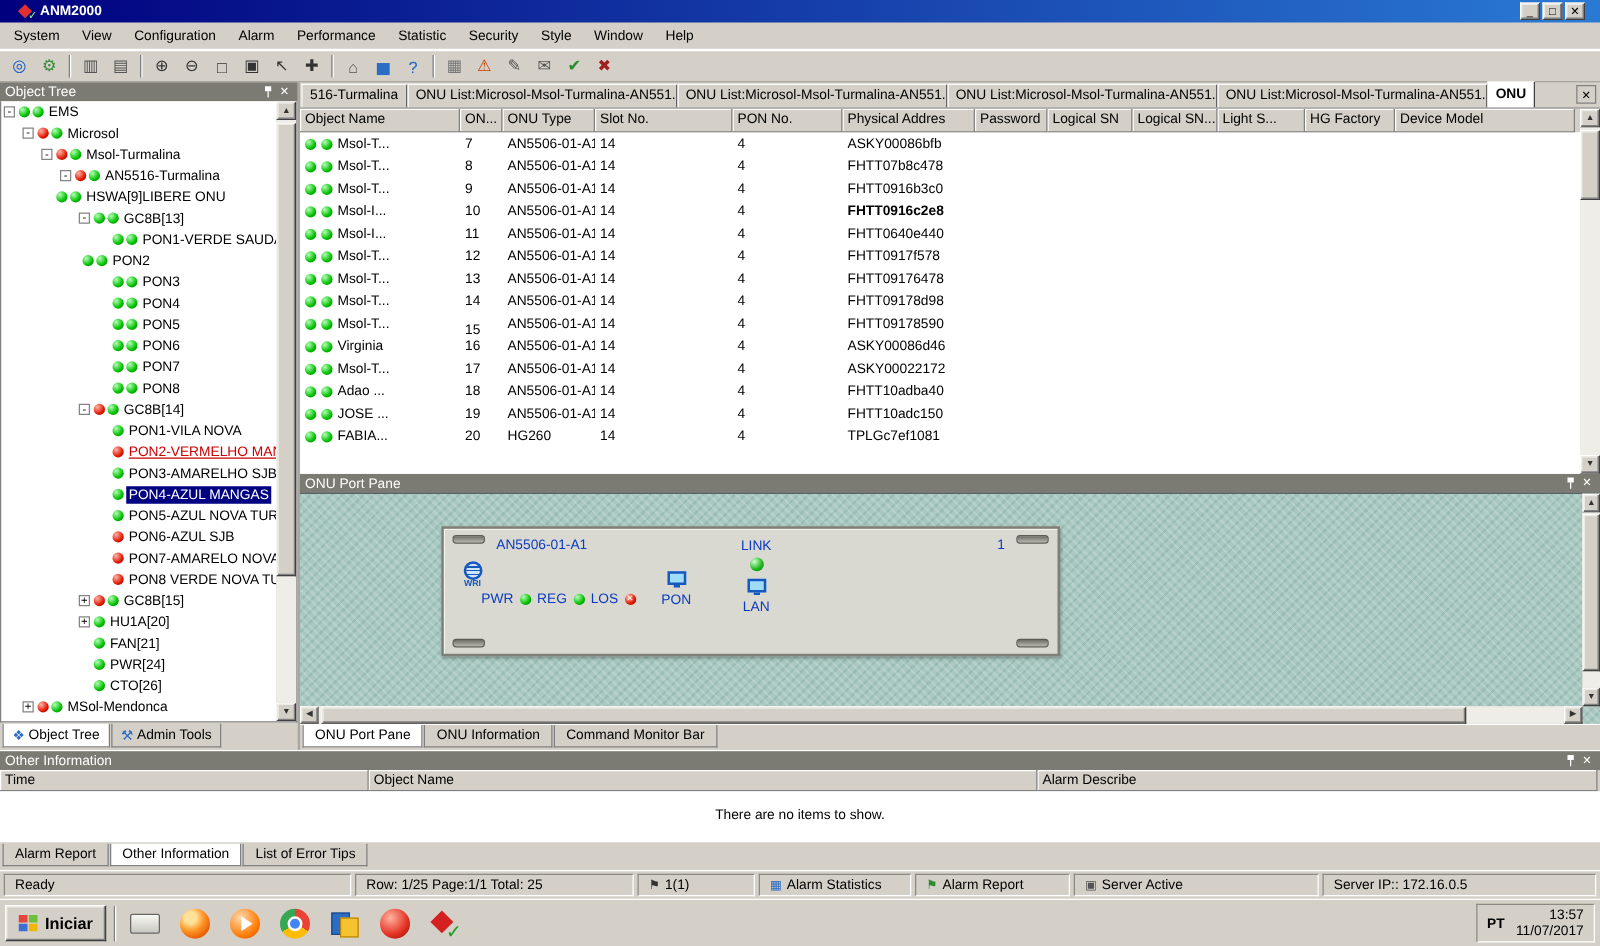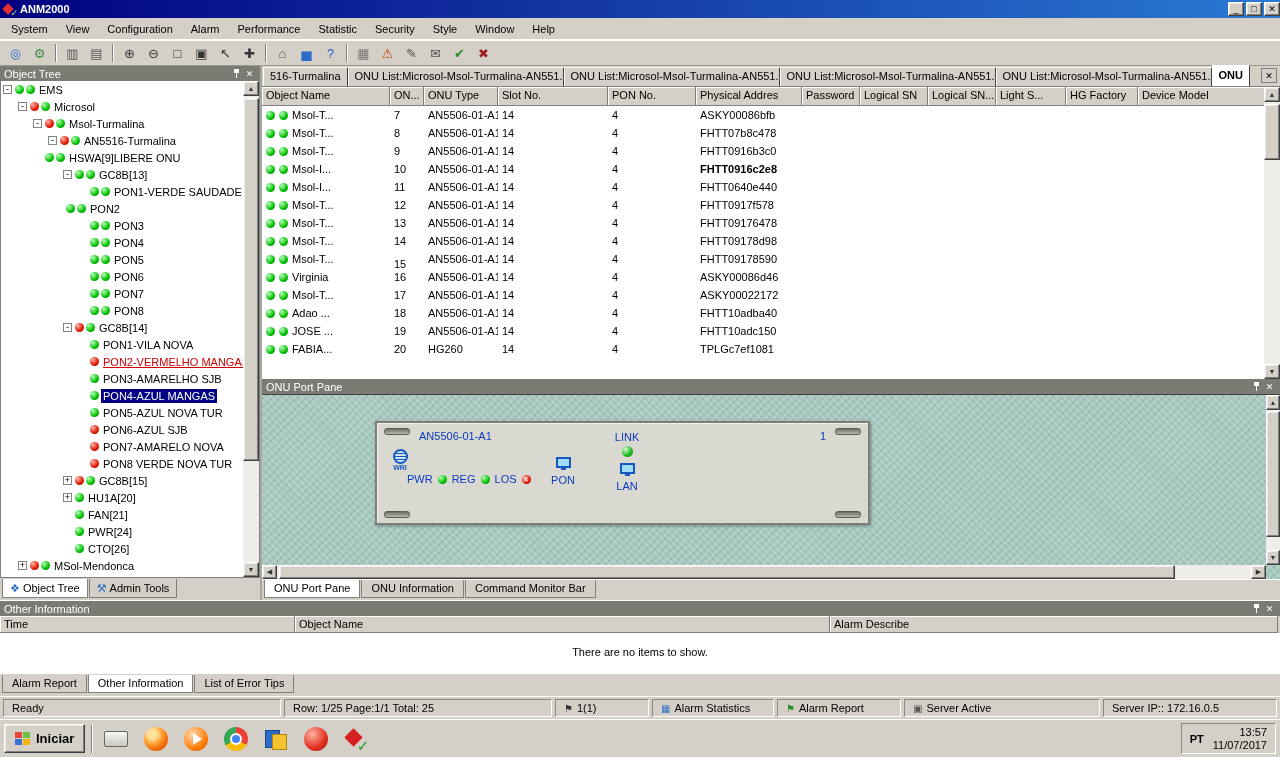--- a/index.html
+++ b/index.html
@@ -1,37 +1,37 @@
 <!DOCTYPE html>
 <html><head>
 <meta charset="utf-8">
 <style>
 *{margin:0;padding:0;box-sizing:border-box;}
 html,body{width:1280px;height:757px;overflow:hidden;}
 body{font-family:"Liberation Sans","DejaVu Sans",sans-serif;font-size:11px;color:#000;background:#d4d0c8;}
 .app{width:1280px;height:757px;display:flex;flex-direction:column;}
 
 
-.titlebar{height:18px;background:linear-gradient(90deg,#00007e,#2a7ad4);display:flex;align-items:center;padding:0 0;flex:0 0 auto;}
+.titlebar{height:18px;background:linear-gradient(90deg,#00007e,#2a7ad4);display:flex;align-items:center;padding:0 12px;flex:0 0 auto;}
 .title-logo{position:relative;width:14px;height:14px;margin:0 4px 0 2px;}
 .title-logo::before{content:"";position:absolute;left:2px;top:3px;width:8px;height:8px;background:#e03030;transform:rotate(45deg);}
 .title-logo::after{content:"✓";position:absolute;right:-2px;bottom:-2px;color:#80ff80;font-size:9px;font-weight:bold;}
 .title-text{color:#fff;font-weight:bold;flex:1;}
 .tb-btn{width:16px;height:14px;background:#d4d0c8;border:1px solid;border-color:#fff #404040 #404040 #fff;box-shadow:inset -1px -1px 0 #808080,inset 1px 1px 0 #ecebe5;font-size:9px;line-height:12px;text-align:center;margin-left:2px;color:#000;}
 
 
 .menubar{height:22px;display:flex;align-items:center;padding:0 2px;border-bottom:1px solid #fff;flex:0 0 auto;}
 .menu-item{padding:3px 9px;}
 .toolbar{height:26px;display:flex;align-items:center;gap:1px;padding:0 4px;border-top:1px solid #fff;border-bottom:1px solid #9a9a92;flex:0 0 auto;}
 .tb-icon{width:23px;height:21px;display:flex;align-items:center;justify-content:center;font-size:13px;}
 .tb-sep{width:2px;height:18px;border-left:1px solid #808080;border-right:1px solid #fff;margin:0 3px;}
 
 
 .main{flex:1 1 auto;display:flex;min-height:0;}
-.left-panel{width:262px;flex:0 0 auto;display:flex;flex-direction:column;border-right:2px solid #a9a69e;min-height:0;}
+.left-panel{width:240px;flex:0 0 auto;display:flex;flex-direction:column;border-right:2px solid #a9a69e;min-height:0;}
 .panel-caption{height:15px;background:#7b7b73;color:#fff;display:flex;align-items:center;padding:0 4px;flex:0 0 auto;}
 .caption-text{flex:1;}
 .cap-btn{width:13px;height:12px;display:flex;align-items:center;justify-content:center;font-size:9px;color:#fff;}
 .pin{position:relative;width:9px;height:11px;display:block;}
 .pin::before{content:"";position:absolute;left:2px;top:1px;width:5px;height:4px;background:#fff;}
 .pin::after{content:"";position:absolute;left:4px;top:5px;width:1px;height:5px;background:#fff;}
 
 
 .tree-wrap{flex:1 1 auto;position:relative;background:#fff;border:1px solid #808080;border-top:none;min-height:0;overflow:hidden;}
 .tree-body{position:absolute;top:0;left:0;right:16px;bottom:0;overflow:hidden;}
@@ -765,21 +765,21 @@
         <div class="b-tab">Alarm Report</div>
         <div class="b-tab active">Other Information</div>
         <div class="b-tab">List of Error Tips</div>
       </div>
   </div>
 
   <div class="statusbar">
       <div class="seg" style="width: 278px;">
         <div class="seg-text">Ready</div>
       </div>
-      <div class="seg" style="width: 268px;">
+      <div class="seg" style="width: 223px;">
         <div class="seg-text">Row: 1/25   Page:1/1   Total: 25</div>
       </div>
       <div class="seg" style="width: 94px;">
         <div class="seg-icon" style="color: rgb(51, 51, 51);">⚑</div>
         <div class="seg-text">1(1)</div>
       </div>
       <div class="seg" style="width: 122px;">
         <div class="seg-icon" style="color: rgb(43, 108, 196);">▦</div>
         <div class="seg-text">Alarm Statistics</div>
       </div>

